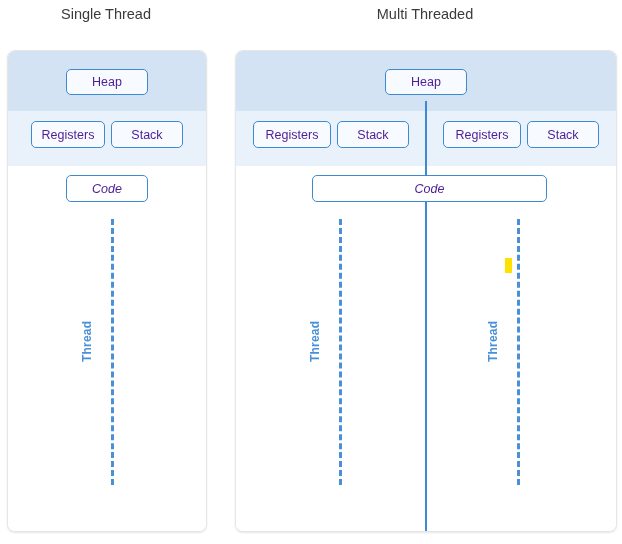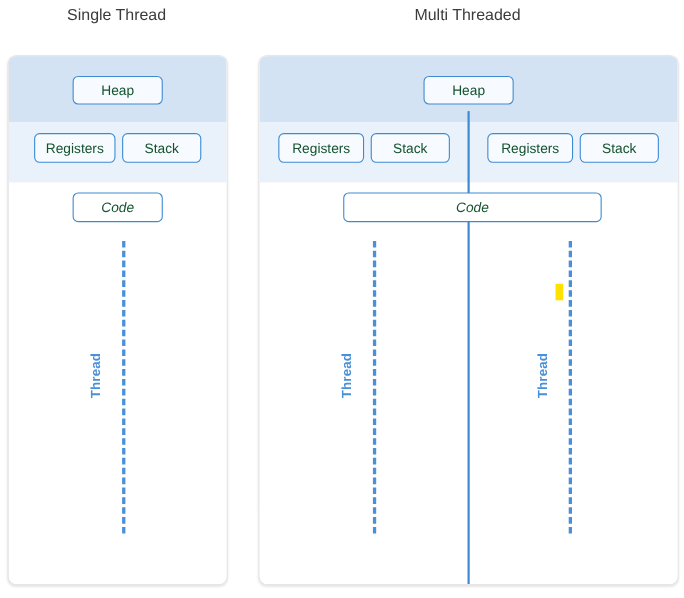--- a/index.html
+++ b/index.html
@@ -69,21 +69,21 @@
     background: #ffffff;
   }
 
   
   .box {
     position: absolute;
     box-sizing: border-box;
     border: 1.6px solid #3e8ad2;
     border-radius: 5px;
     background: #f7fbff;
-    color: #14532d;
+    color: #4c1d95;
     font-size: 12.5px;
     font-family: "Liberation Sans", sans-serif;
     display: flex;
     align-items: center;
     justify-content: center;
     white-space: nowrap;
     z-index: 5;
   }
   .box.code-box { background: #ffffff; font-style: italic; }
 

